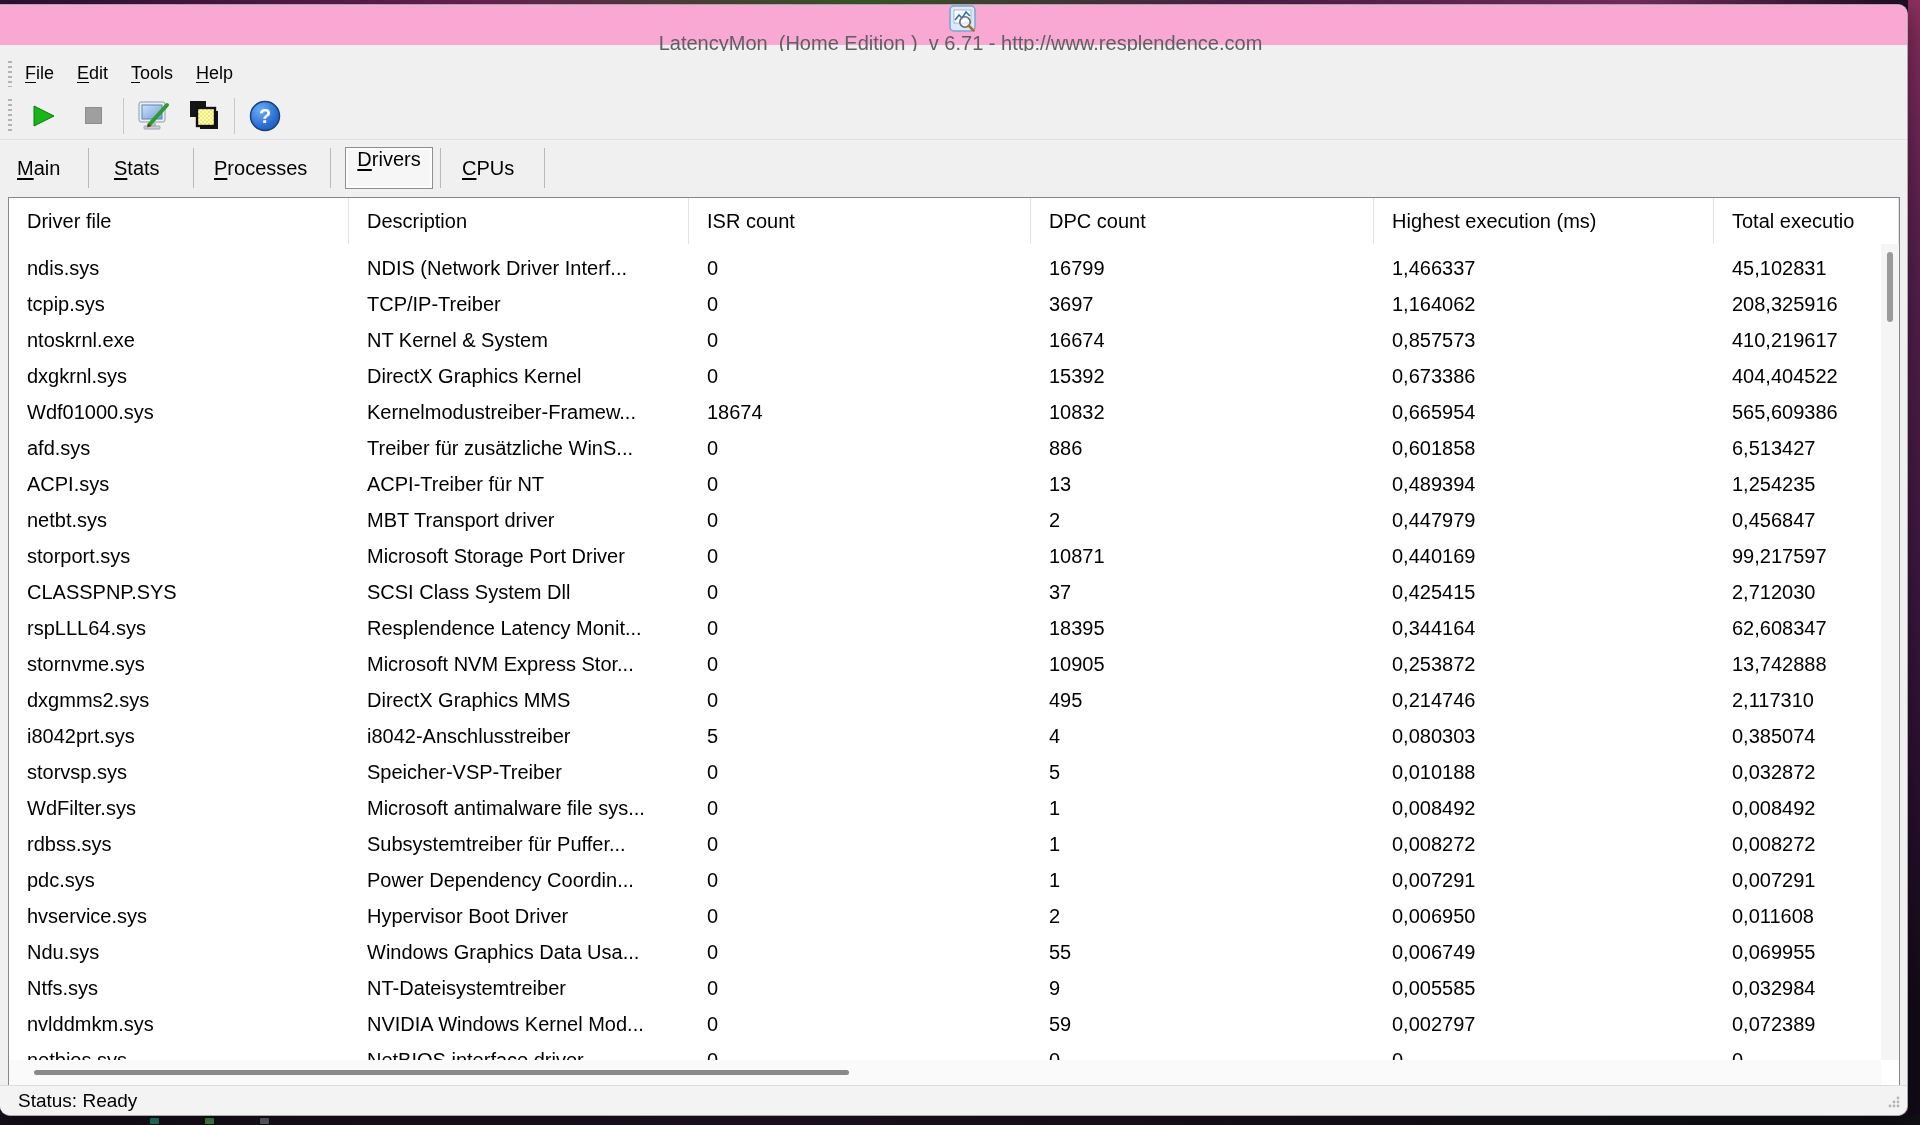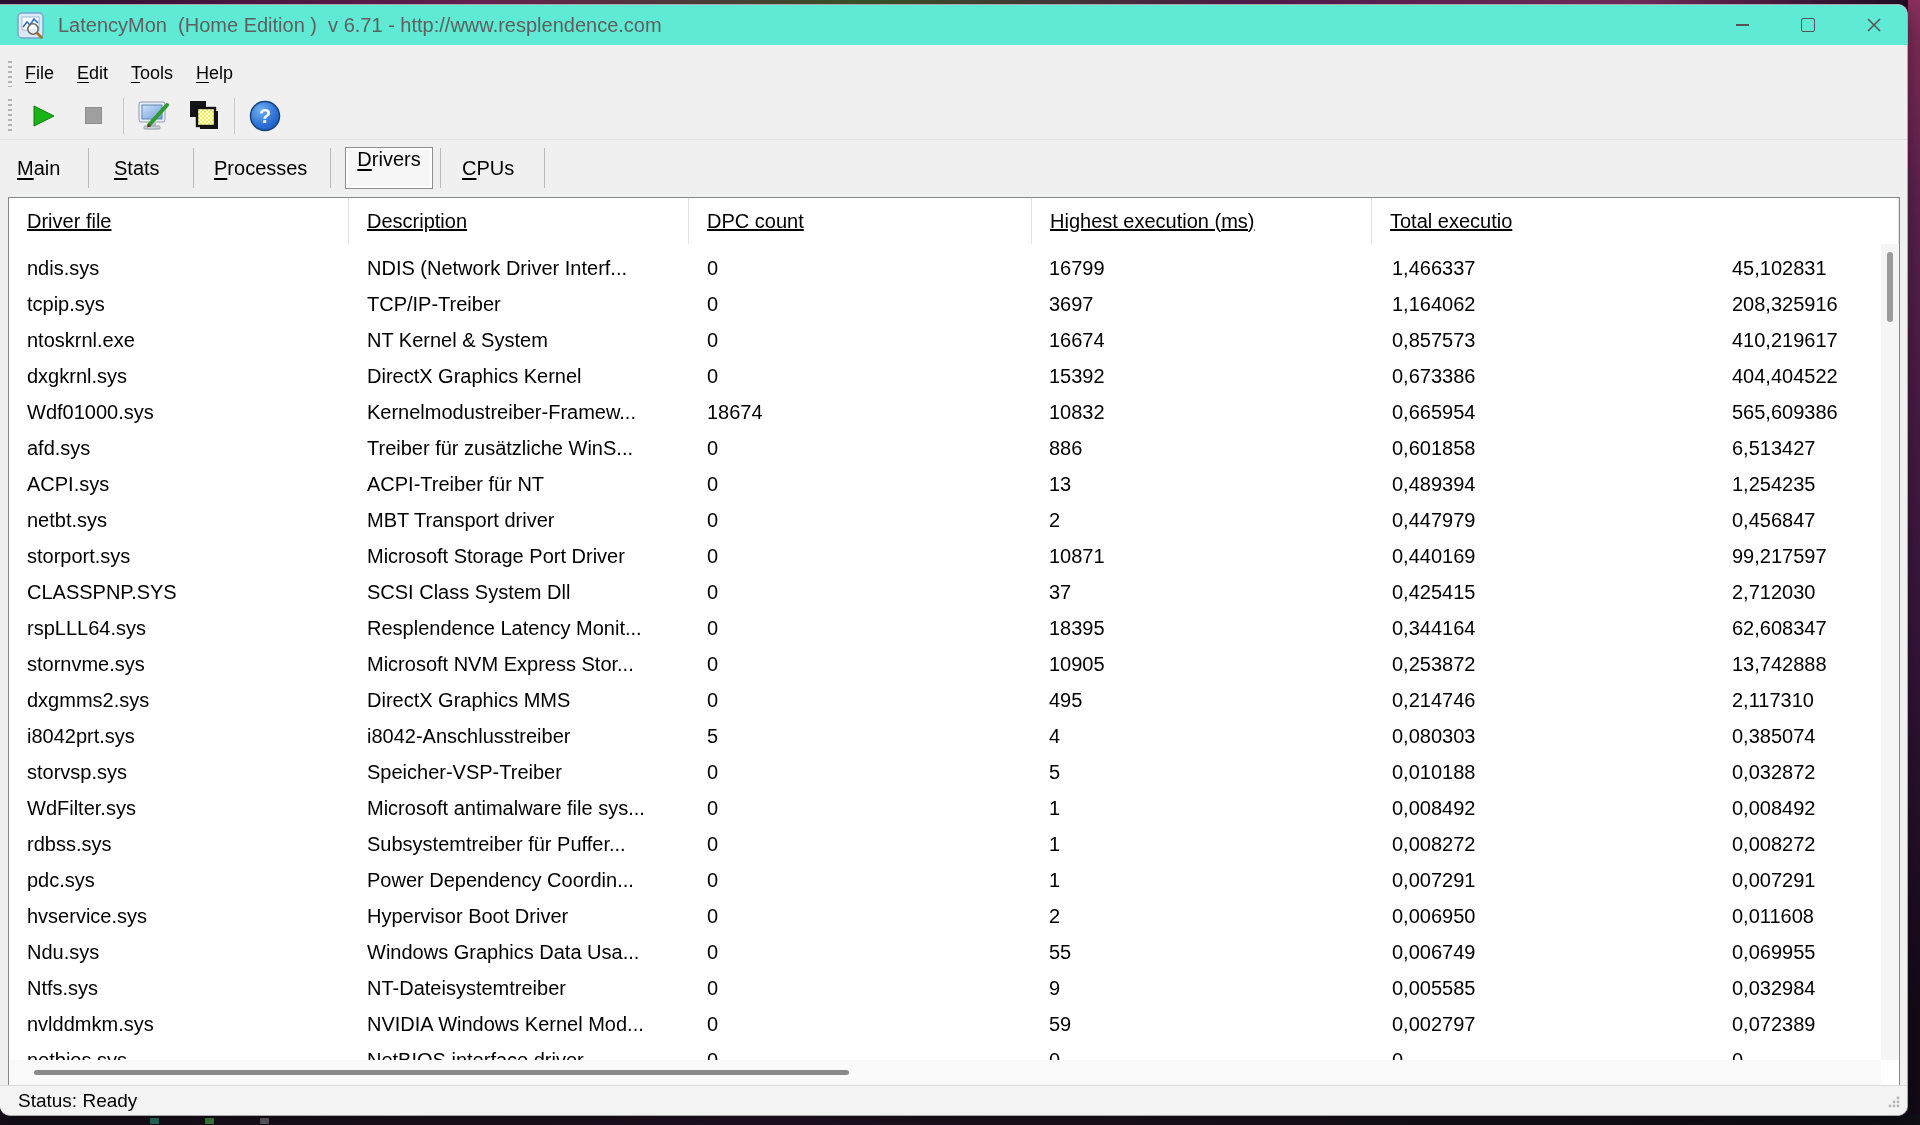--- a/index.html
+++ b/index.html
@@ -14,22 +14,22 @@
   .desktop-right{position:absolute;right:0;top:0;width:12px;height:1125px;
     background:linear-gradient(180deg,#8a2f5e,#5c2150 20%,#3a163f 55%,#140a18 90%);}
   .desktop-bottom{position:absolute;left:0;bottom:0;width:1920px;height:10px;
     background:linear-gradient(90deg,#17101c,#241426 40%,#101016);}
   .taskbar-speck{position:absolute;bottom:1px;width:9px;height:6px;border-radius:1px;opacity:.85;}
   
   .window{position:absolute;left:0;top:4px;width:1908px;height:1112px;
     background:#f0f0f0;border:1px solid #a9a9a9;border-left:none;box-sizing:border-box;
     border-radius:0 10px 10px 10px;overflow:hidden;box-shadow:0 8px 24px rgba(0,0,0,.45);}
   
-  .titlebar{position:absolute;left:0;top:0;right:0;height:40px;background:#5eead4;
-    display:flex;align-items:center;}
+  .titlebar{position:absolute;left:0;top:0;right:0;height:40px;background:#f9a8d4;
+    display:flex;align-items:center;flex-direction:column;}
   .app-icon{width:27px;height:27px;margin-left:17px;flex:0 0 auto;}
   .title-text{margin-left:14px;font-size:20px;color:#5f5f5f;white-space:pre;}
   .win-controls{margin-left:auto;display:flex;height:100%;}
   .win-btn{width:66px;height:100%;display:flex;align-items:center;justify-content:center;color:#444;}
   .min-glyph{width:13px;height:0;border-top:2px solid #555;}
   .max-glyph{width:12px;height:12px;border:1.6px solid #555;border-radius:2px;}
   
   .menubar{position:absolute;left:0;top:46px;right:0;height:46px;background:#f0f0f0;
     border-bottom:1px solid #e2e2e2;display:flex;align-items:center;box-sizing:border-box;}
   .gripper{width:4px;height:26px;margin-left:8px;
@@ -47,21 +47,21 @@
   
   .tabbar{position:absolute;left:0;top:136px;right:0;height:54px;background:#f0f0f0;}
   .tab{position:absolute;top:0;height:54px;display:flex;align-items:center;font-size:20px;color:#000;}
   .tab-sep{position:absolute;top:7px;height:40px;width:1px;background:#b9b9b9;}
   .tab-box{position:absolute;top:6px;height:42px;border:1px solid #8f8f8f;background:#f6f6f6;
     box-shadow:inset 0 0 0 2px #fdfdfd;display:flex;justify-content:center;
     font-size:20px;box-sizing:border-box;}
   
   .table-panel{position:absolute;left:8px;top:192px;width:1892px;height:890px;
     background:#ffffff;border:1px solid #828790;box-sizing:border-box;}
-  .thead{position:absolute;left:0;top:0;right:0;height:46px;display:flex;background:#fff;text-decoration:underline;}
+  .thead{position:absolute;left:0;top:0;right:0;height:46px;display:flex;background:#fff;}
   .hcell{box-sizing:border-box;padding-left:18px;display:flex;align-items:center;
     font-size:20px;color:#000;border-right:1px solid #e3e3e3;white-space:nowrap;overflow:hidden;}
   .tbody{position:absolute;left:0;top:46px;right:18px;bottom:26px;overflow:hidden;}
   .trow{display:flex;height:36px;align-items:flex-end;}
   .cell{box-sizing:border-box;padding-left:18px;font-size:20px;color:#000;
     white-space:nowrap;overflow:hidden;}
   .c0{width:340px}.c1{width:340px}.c2{width:342px}.c3{width:343px}.c4{width:340px}.c5{flex:1;min-width:0}
   
   .vscroll{position:absolute;top:46px;right:0;width:18px;bottom:26px;background:#f5f5f5;}
   .vthumb{position:absolute;left:6px;top:8px;width:6px;height:70px;background:#9a9a9a;border-radius:3px;}
@@ -195,20 +195,21 @@
     <div class="tab" style="left:462px">
         <span><span class="u">C</span><span>PUs</span></span>
       </div>
     <div class="tab-sep" style="left:544px"></div>
   </div>
 
   <div class="table-panel">
     <div class="thead">
       <div class="hcell c0">Driver file</div>
       <div class="hcell c1">Description</div>
+      <div class="hcell c2">ISR count</div>
       <div class="hcell c3">DPC count</div>
       <div class="hcell c4">Highest execution (ms)</div>
       <div class="hcell c5">Total executio</div>
     </div>
 
     <div class="tbody">
         <div class="trow">
     <div class="cell c0">ndis.sys</div>
     <div class="cell c1">NDIS (Network Driver Interf...</div>
     <div class="cell c2">0</div>

